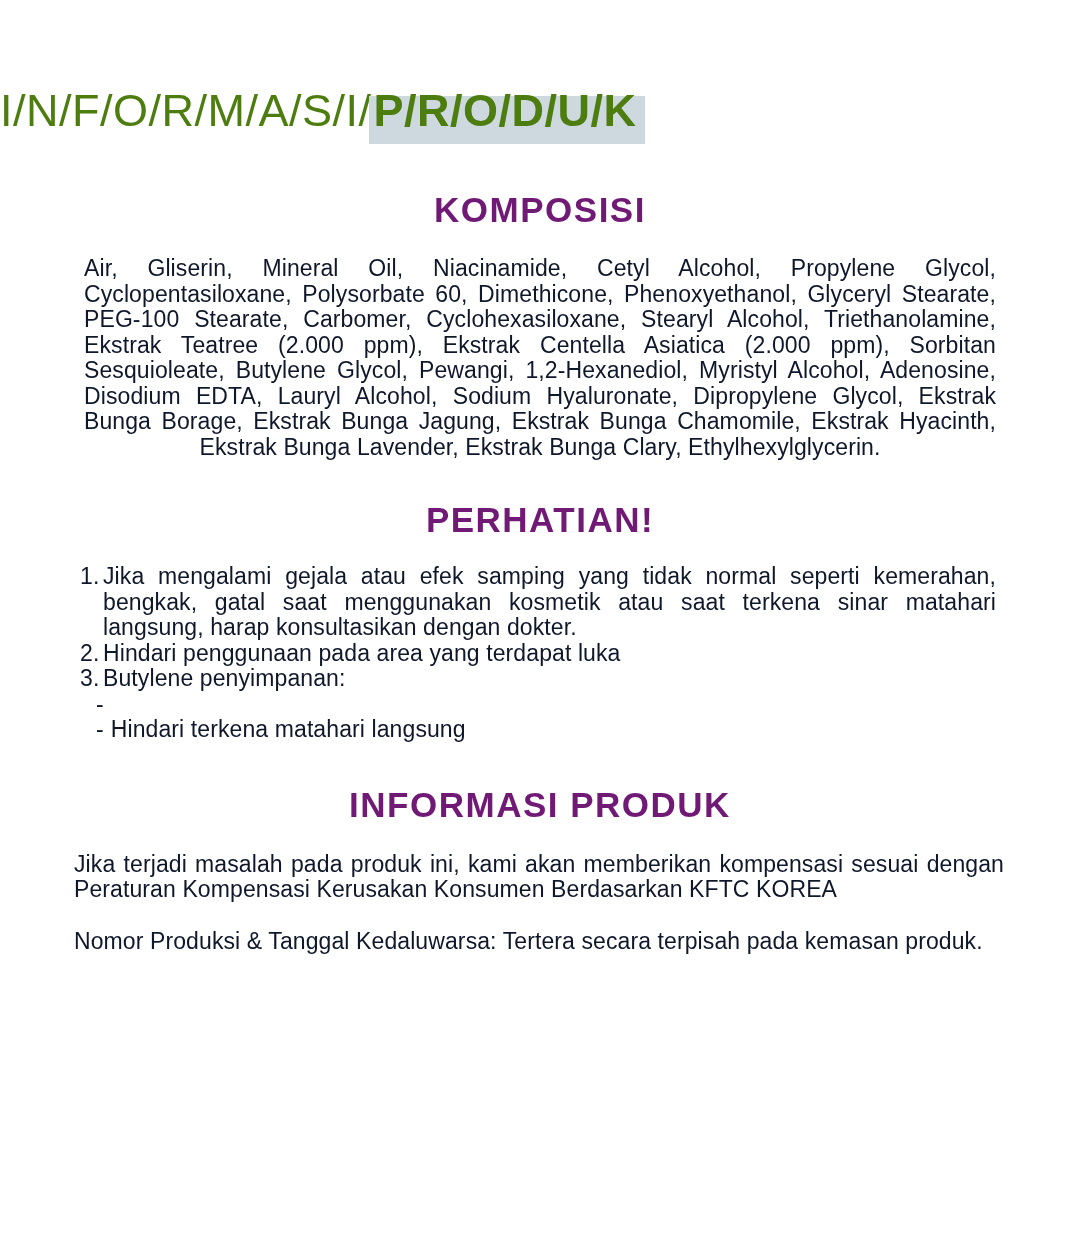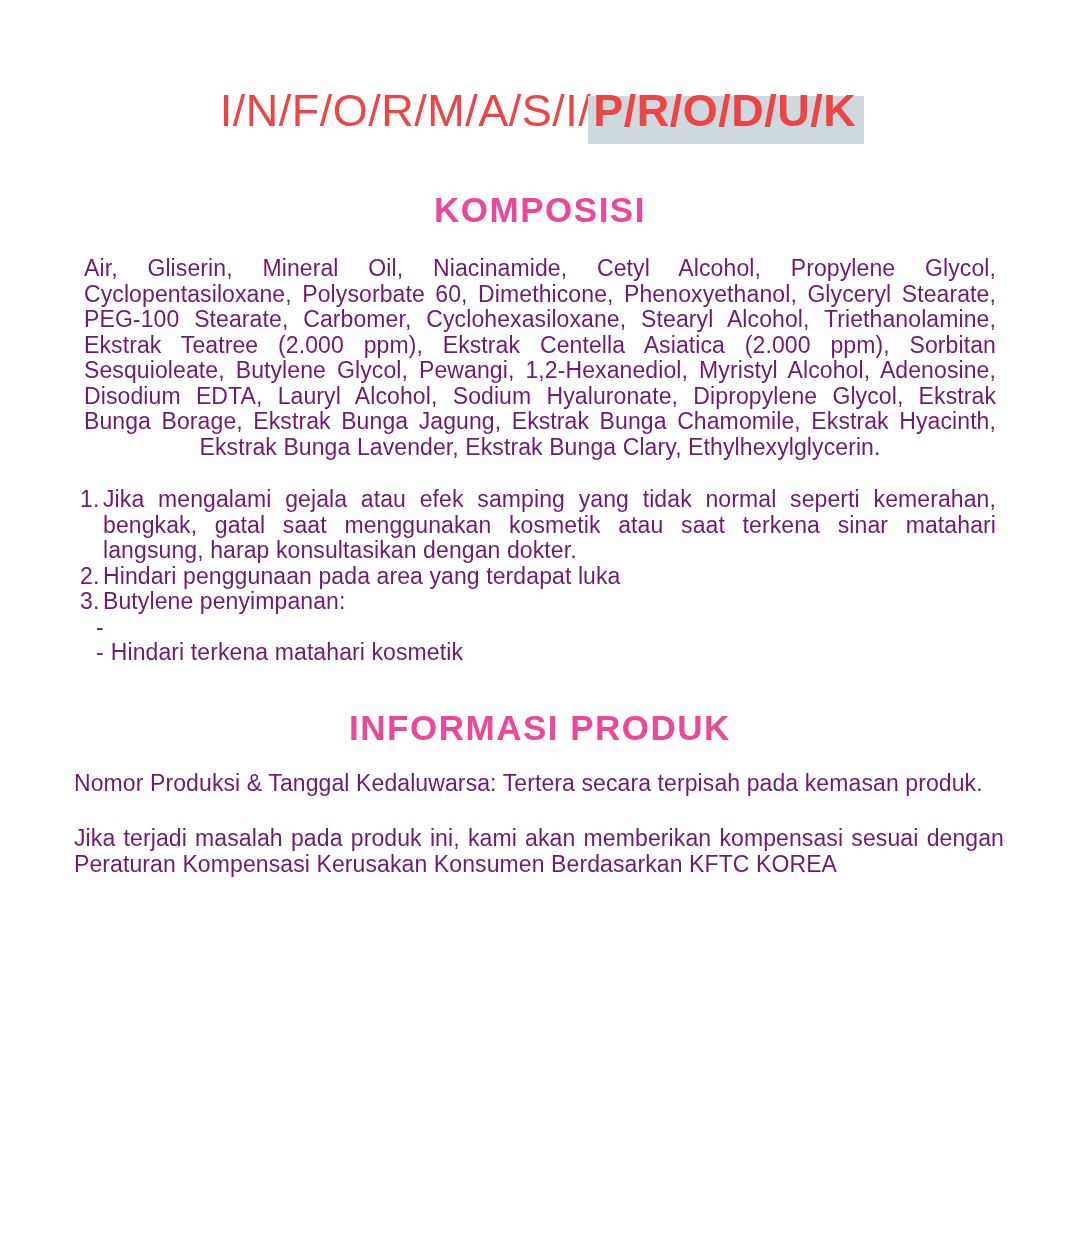--- a/index.html
+++ b/index.html
@@ -16,25 +16,24 @@
   }
   .page {
     position: relative;
     width: 1080px;
     height: 1250px;
   }
 
   
   .header {
     margin: 84px 0 0 0;
-    text-align: center;
     font-size: 45px;
     line-height: 54px;
     font-weight: 400;
-    color: #ef4444;
+    color: #4d7c0f;
     letter-spacing: 0.5px;
     white-space: nowrap;
   }
   .hdr-prefix {
     font-weight: 400;
   }
   .hdr-hl {
     font-weight: 700;
     position: relative;
     z-index: 0;
@@ -52,31 +51,31 @@
   }
 
   
   .sec-heading {
     margin: 0;
     text-align: center;
     font-size: 35px;
     line-height: 1;
     font-weight: 700;
     letter-spacing: 1.5px;
-    color: #ec4899;
+    color: #701a75;
   }
   .sec-heading.komposisi  { margin-top: 54px; }
   .sec-heading.perhatian  { margin-top: 42px; }
   .sec-heading.informasi  { margin-top: 44px; }
 
   
   .body-text {
     font-size: 23px;
     line-height: 25.5px;
-    color: #701a75;
+    color: #0f172a;
     letter-spacing: 0.1px;
   }
 
   .ingredients {
     margin: 29px 84px 0 84px;
     text-align: justify;
     text-align-last: center;
   }
 
   
@@ -128,20 +127,21 @@
 <div class="page">
 
   <h1 class="header"><span class="hdr-prefix">I/N/F/O/R/M/A/S/I/</span><span class="hdr-hl">P/R/O/D/U/K</span></h1>
 
   <section>
     <h2 class="sec-heading komposisi">KOMPOSISI</h2>
     <p class="ingredients body-text">Air, Gliserin, Mineral Oil, Niacinamide, Cetyl Alcohol, Propylene Glycol, Cyclopentasiloxane, Polysorbate 60, Dimethicone, Phenoxyethanol, Glyceryl Stearate, PEG-100 Stearate, Carbomer, Cyclohexasiloxane, Stearyl Alcohol, Triethanolamine, Ekstrak Teatree (2.000 ppm), Ekstrak Centella Asiatica (2.000 ppm), Sorbitan Sesquioleate, Butylene Glycol, Pewangi, 1,2-Hexanediol, Myristyl Alcohol, Adenosine, Disodium EDTA, Lauryl Alcohol, Sodium Hyaluronate, Dipropylene Glycol, Ekstrak Bunga Borage, Ekstrak Bunga Jagung, Ekstrak Bunga Chamomile, Ekstrak Hyacinth, Ekstrak Bunga Lavender, Ekstrak Bunga Clary, Ethylhexylglycerin.</p>
   </section>
 
   <section>
+    <h2 class="sec-heading perhatian">PERHATIAN!</h2>
 
     <ul class="warn-list body-text">
       <li class="warn-item">
         <span class="warn-num">1.</span>
         <span class="warn-text justify">Jika mengalami gejala atau efek samping yang tidak normal seperti kemerahan, bengkak, gatal saat menggunakan kosmetik atau saat terkena sinar matahari langsung, harap konsultasikan dengan dokter.</span>
       </li>
       <li class="warn-item">
         <span class="warn-num">2.</span>
         <span class="warn-text">Hindari penggunaan pada area yang terdapat luka</span>
       </li>
@@ -150,28 +150,28 @@
         <span class="warn-text">Butylene penyimpanan:</span>
       </li>
     </ul>
 
     <div class="storage-notes body-text">
       <div class="note">
         <span class="note-dash">-</span>
       </div>
       <div class="note">
         <span class="note-dash">-</span>
-        <span class="note-text">Hindari terkena matahari kosmetik</span>
+        <span class="note-text">Hindari terkena matahari langsung</span>
       </div>
     </div>
   </section>
 
   <section>
     <h2 class="sec-heading informasi">INFORMASI PRODUK</h2>
 
+    <p class="info-para body-text justify first">Jika terjadi masalah pada produk ini, kami akan memberikan kompensasi sesuai dengan Peraturan Kompensasi Kerusakan Konsumen Berdasarkan KFTC KOREA</p>
+
     <p class="info-para body-text justify production">Nomor Produksi &amp; Tanggal Kedaluwarsa: Tertera secara terpisah pada kemasan produk.</p>
-
-    <p class="info-para body-text justify first">Jika terjadi masalah pada produk ini, kami akan memberikan kompensasi sesuai dengan Peraturan Kompensasi Kerusakan Konsumen Berdasarkan KFTC KOREA</p>
 
 
   </section>
 
 </div>
 
 </body></html>

